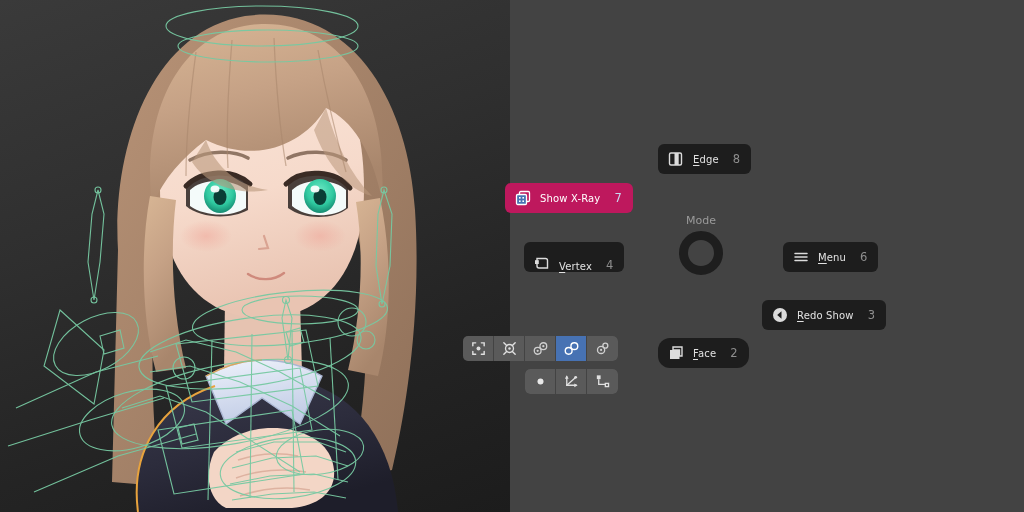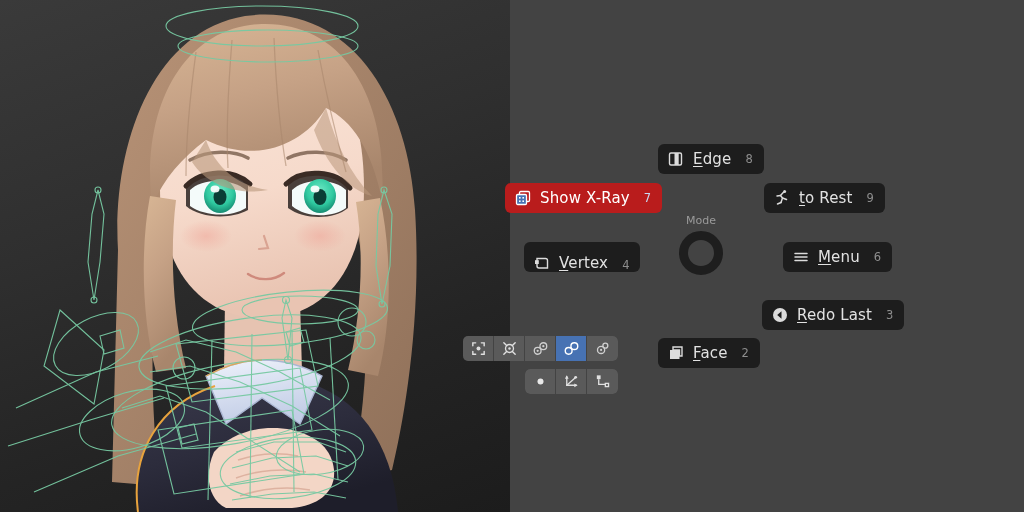--- a/index.html
+++ b/index.html
@@ -36,30 +36,30 @@
     position: absolute;
     display: flex;
     align-items: center;
     height: 30px;
     padding: 0 11px 0 9px;
     border-radius: 6px;
     background: #1d1d1d;
     box-sizing: border-box;
     white-space: nowrap;
   }
-  .pie-btn.active { background: #b91c1c; }
+  .pie-btn.active { background: #be185d; }
 
   .pie-ico {
     width: 18px; height: 18px;
     flex: 0 0 18px;
     margin-right: 8px;
     display: block;
   }
   .pie-label {
-    font-size: 15px;
+    font-size: 10px;
     color: #e2e2e2;
     letter-spacing: .15px;
   }
   .pie-btn.active .pie-label { color: #ffffff; }
   .pie-label u { text-decoration: underline; text-underline-offset: 2px; }
 
   .pie-key {
     font-size: 11.5px;
     color: #8e8e8e;
     margin-left: 14px;
@@ -283,35 +283,20 @@
     <svg class="pie-ico" viewBox="0 0 18 18">
       <rect x="2.5" y="3" width="12" height="12" rx="1.5" fill="none" stroke="#dcdcdc" stroke-width="1.4"></rect>
       <rect x="7.5" y="3" width="4.2" height="12" fill="#dcdcdc"></rect>
     </svg>
     <span class="pie-label">
       <u>E</u><span>dge</span>
     </span>
     <span class="pie-key">8</span>
   </div>
 
-  <div class="pie-btn" style="left:764px; top:183px;">
-    <svg class="pie-ico" viewBox="0 0 18 18">
-      <g stroke="#dcdcdc" stroke-width="1.5" fill="none" stroke-linecap="round">
-        <path d="M10.5 3.2 L7.5 6.5 L9.5 9 L8 13.5"></path>
-        <path d="M9.5 9 L13.5 10.5"></path>
-        <path d="M7.5 6.5 L4 7"></path>
-        <path d="M8 13.5 L4.5 15"></path>
-      </g>
-      <circle cx="11.6" cy="2.6" r="1.5" fill="#dcdcdc"></circle>
-    </svg>
-    <span class="pie-label">
-      <u>t</u><span>o Rest</span>
-    </span>
-    <span class="pie-key">9</span>
-  </div>
 
   <div class="pie-btn active" style="left:505px; top:183px;">
     <svg class="pie-ico" viewBox="0 0 18 18">
       <rect x="5.5" y="2.5" width="10" height="10" rx="1.2" fill="none" stroke="#ffffff" stroke-width="1.3"></rect>
       <rect x="2.5" y="5.5" width="10" height="10" rx="1.2" fill="#4772b3" stroke="#ffffff" stroke-width="1.3"></rect>
       <g fill="#ffffff">
         <rect x="5" y="8" width="1.6" height="1.6"></rect>
         <rect x="8.4" y="8" width="1.6" height="1.6"></rect>
         <rect x="5" y="11.4" width="1.6" height="1.6"></rect>
         <rect x="8.4" y="11.4" width="1.6" height="1.6"></rect>
@@ -345,26 +330,26 @@
     </span>
     <span class="pie-key">4</span>
   </div>
 
   <div class="pie-btn" style="left:762px; top:300px;">
     <svg class="pie-ico" viewBox="0 0 18 18">
       <circle cx="9" cy="9" r="7" fill="#dcdcdc"></circle>
       <path d="M10.5 5.2 L6.2 9 L10.5 12.8 Z" fill="#1d1d1d"></path>
     </svg>
     <span class="pie-label">
-      <u>R</u><span>edo Last</span>
+      <u>R</u><span>edo Show</span>
     </span>
     <span class="pie-key">3</span>
   </div>
 
-  <div class="pie-btn" style="left:658px; top:338px;">
+  <div class="pie-btn" style="left:658px; top:338px;border-radius:12px;">
     <svg class="pie-ico" viewBox="0 0 18 18">
       <path d="M6 3 H15 V12 H12.5 V6 H6 Z" fill="none" stroke="#dcdcdc" stroke-width="1.4"></path>
       <rect x="3" y="6" width="9.5" height="9" fill="#dcdcdc"></rect>
     </svg>
     <span class="pie-label">
       <u>F</u><span>ace</span>
     </span>
     <span class="pie-key">2</span>
   </div>
 

